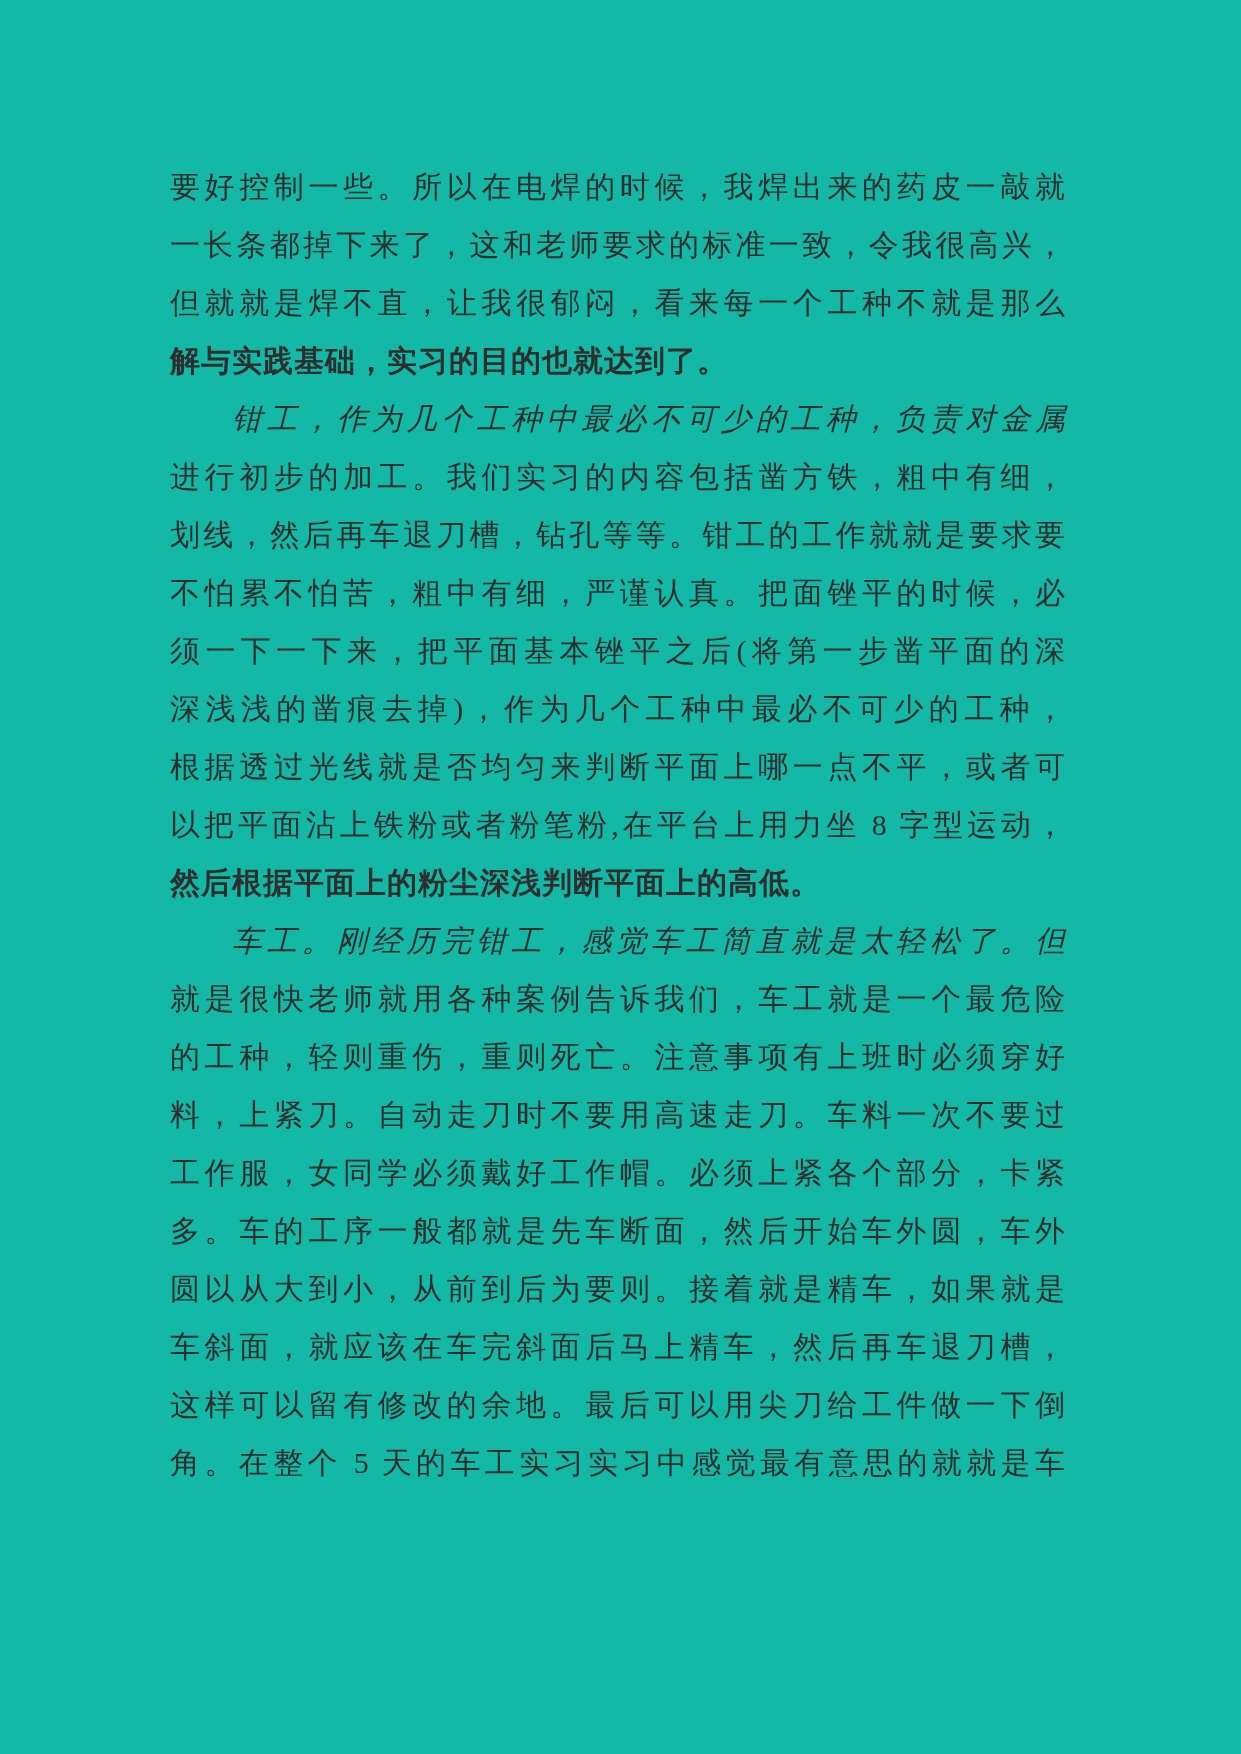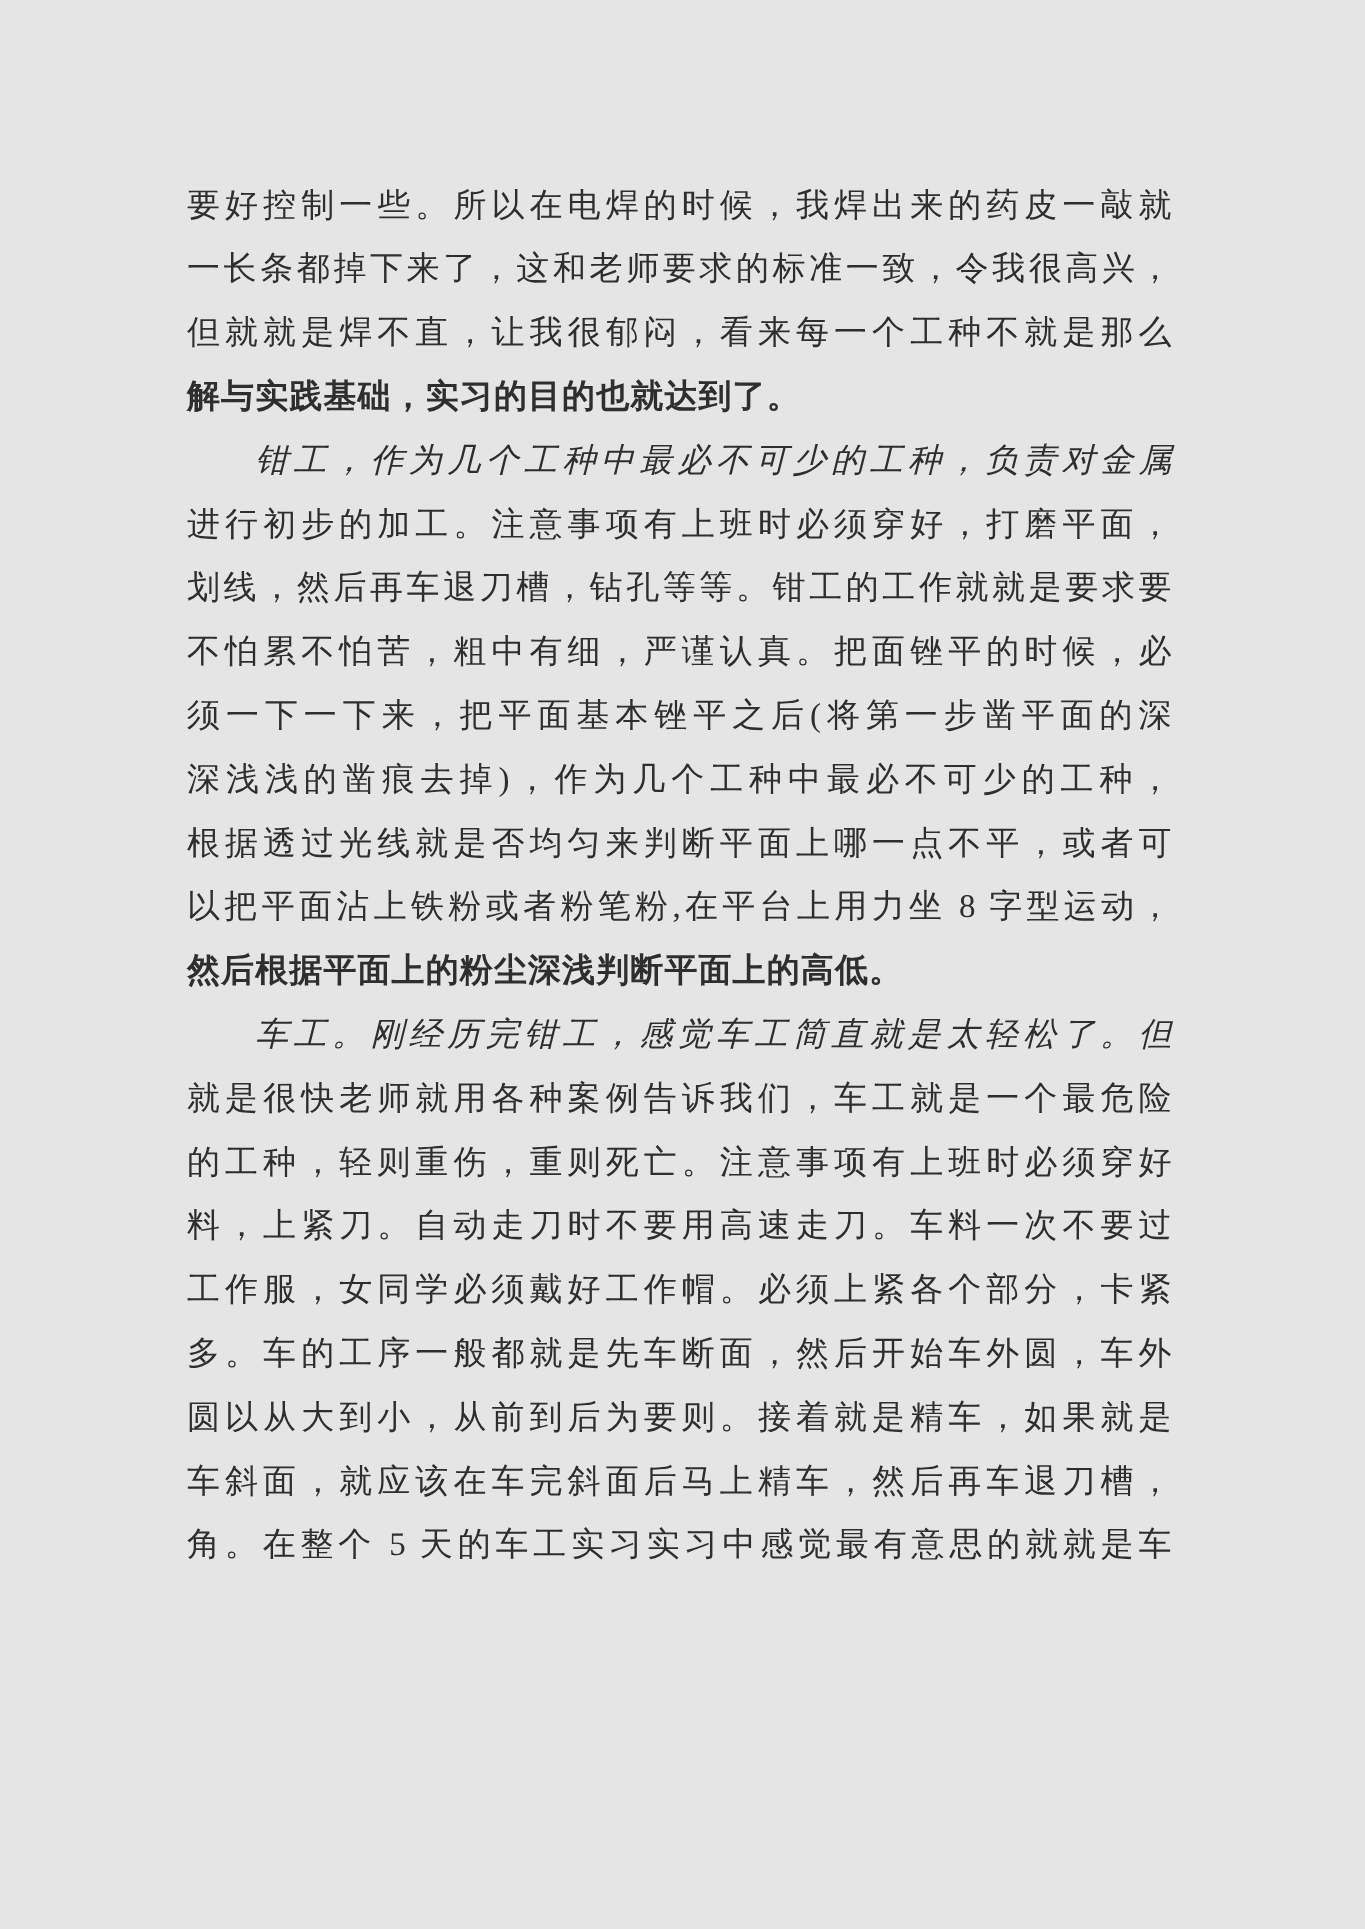--- a/index.html
+++ b/index.html
@@ -9,21 +9,21 @@
   }
   body {
     width: 1241px;
     height: 1754px;
     font-family: "Liberation Serif", serif;
   }
   .page {
     position: relative;
     width: 1241px;
     height: 1754px;
-    background: #e5e5e5;
+    background: #14b8a6;
     overflow: hidden;
   }
   .text-block {
     position: absolute;
     left: 170px;
     top: 158px;
     width: 896px;
     color: #2e2e2e;
     font-size: 30px;
     font-weight: 400;
@@ -56,36 +56,37 @@
 
     <div class="para">
       <div class="line">要好控制一些。所以在电焊的时候，我焊出来的药皮一敲就</div>
       <div class="line">一长条都掉下来了，这和老师要求的标准一致，令我很高兴，</div>
       <div class="line">但就就是焊不直，让我很郁闷，看来每一个工种不就是那么</div>
       <div class="line short">解与实践基础，实习的目的也就达到了。</div>
     </div>
 
     <div class="para">
       <div class="line indent">钳工，作为几个工种中最必不可少的工种，负责对金属</div>
-      <div class="line">进行初步的加工。注意事项有上班时必须穿好，打磨平面，</div>
+      <div class="line">进行初步的加工。我们实习的内容包括凿方铁，粗中有细，</div>
       <div class="line">划线，然后再车退刀槽，钻孔等等。钳工的工作就就是要求要</div>
       <div class="line">不怕累不怕苦，粗中有细，严谨认真。把面锉平的时候，必</div>
       <div class="line">须一下一下来，把平面基本锉平之后(将第一步凿平面的深</div>
       <div class="line">深浅浅的凿痕去掉)，作为几个工种中最必不可少的工种，</div>
       <div class="line">根据透过光线就是否均匀来判断平面上哪一点不平，或者可</div>
       <div class="line">以把平面沾上铁粉或者粉笔粉,在平台上用力坐 8 字型运动，</div>
       <div class="line short">然后根据平面上的粉尘深浅判断平面上的高低。</div>
     </div>
 
     <div class="para">
       <div class="line indent">车工。刚经历完钳工，感觉车工简直就是太轻松了。但</div>
       <div class="line">就是很快老师就用各种案例告诉我们，车工就是一个最危险</div>
       <div class="line">的工种，轻则重伤，重则死亡。注意事项有上班时必须穿好</div>
       <div class="line">料，上紧刀。自动走刀时不要用高速走刀。车料一次不要过</div>
       <div class="line">工作服，女同学必须戴好工作帽。必须上紧各个部分，卡紧</div>
       <div class="line">多。车的工序一般都就是先车断面，然后开始车外圆，车外</div>
       <div class="line">圆以从大到小，从前到后为要则。接着就是精车，如果就是</div>
       <div class="line">车斜面，就应该在车完斜面后马上精车，然后再车退刀槽，</div>
+      <div class="line">这样可以留有修改的余地。最后可以用尖刀给工件做一下倒</div>
       <div class="line">角。在整个 5 天的车工实习实习中感觉最有意思的就就是车</div>
     </div>
 
   </div>
 </div>
 
 </body></html>

